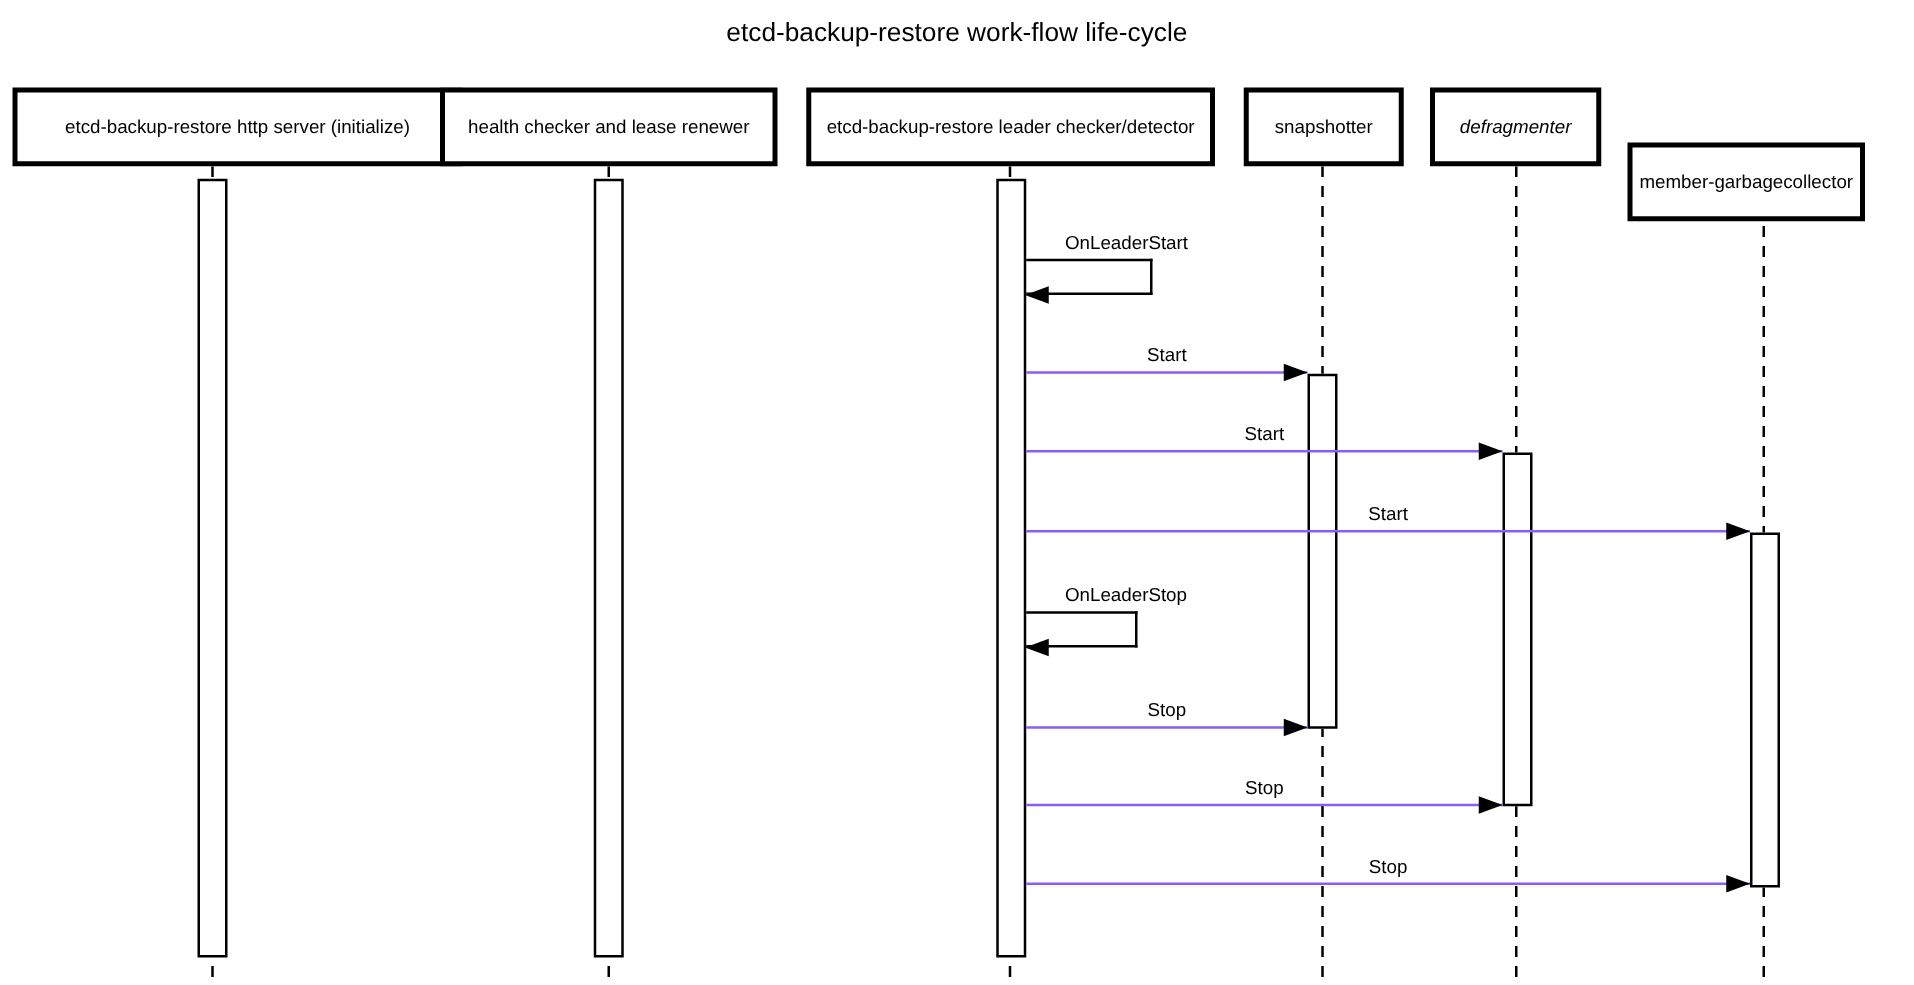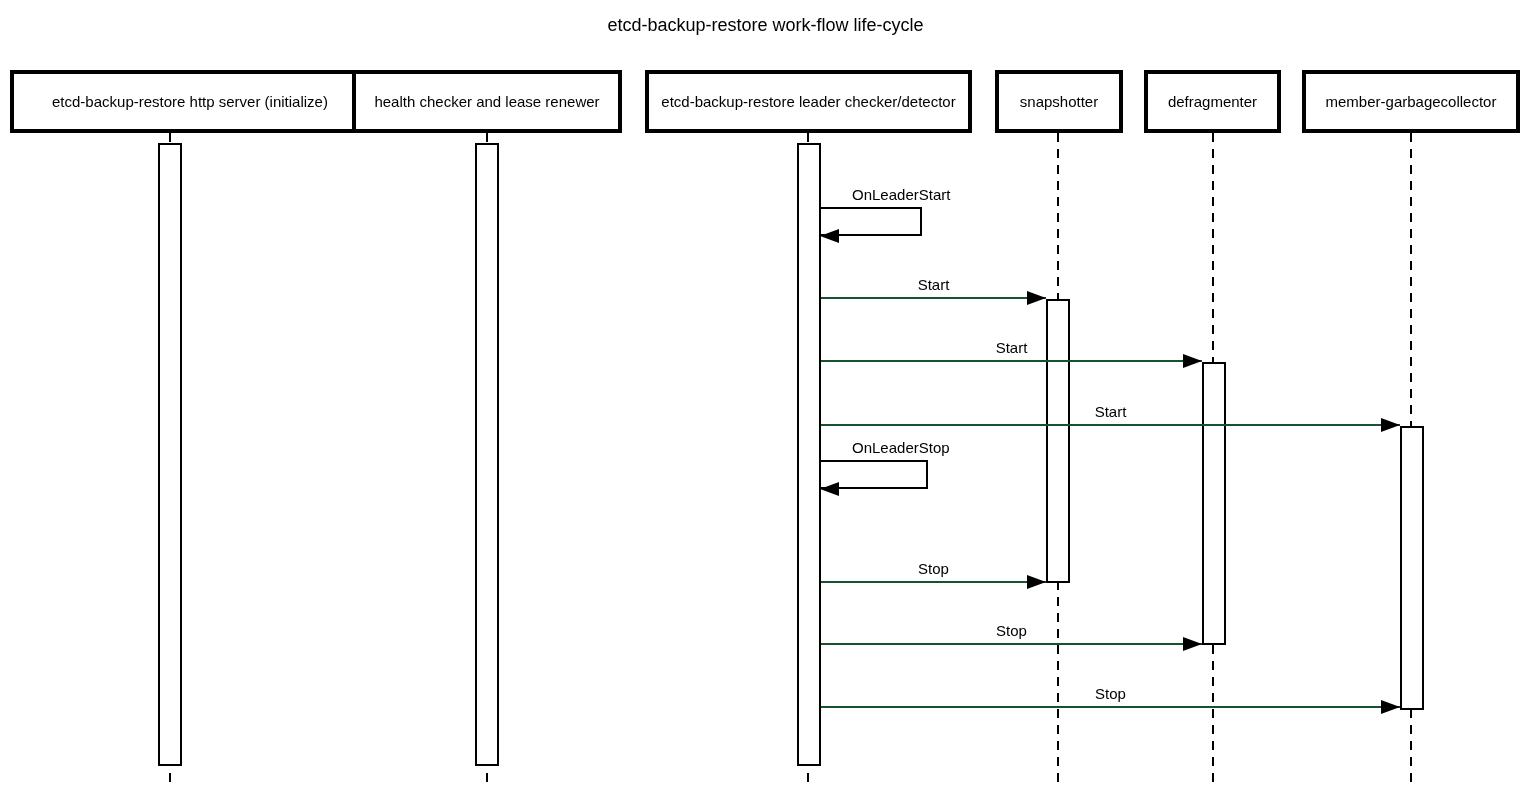--- a/index.html
+++ b/index.html
@@ -6,39 +6,39 @@
   #stage{
     position:relative;
     width:1531px;height:788px;
     background:#ffffff;
     font-family:"Liberation Sans", sans-serif;
     color:#000;
     overflow:hidden;
   }
   .title{
     position:absolute;left:0;top:15px;width:1531px;
-    text-align:center;font-size:18px;color:#000;
+    text-align:center;font-size:21px;color:#000;
   }
   .lifeline{
     position:absolute;width:2px;top:133px;height:655px;
     background:repeating-linear-gradient(180deg,#000 0 9px,transparent 9px 16px);
     z-index:1;
   }
   .pbox{
     position:absolute;top:70px;height:63px;
     background:#fff;border:4px solid #000;box-sizing:border-box;
     display:flex;align-items:center;justify-content:center;
     font-size:15px;white-space:nowrap;z-index:4;
   }
   .activation{
     position:absolute;width:24px;
     background:#fff;border:2px solid #000;box-sizing:border-box;
     z-index:2;
   }
-  .msg{position:absolute;height:0;border-top:2px solid #14532d;z-index:3;}
+  .msg{position:absolute;height:0;border-top:2px solid #8b5cf6;z-index:3;}
   .msg .msg-label{
     position:absolute;left:0;right:0;bottom:6px;
     text-align:center;font-size:15px;white-space:nowrap;
   }
   .head-right{
     position:absolute;right:0;top:-8px;width:0;height:0;
     border-left:19px solid #000;
     border-top:7px solid transparent;border-bottom:7px solid transparent;
   }
   .msg-self{
@@ -87,21 +87,21 @@
         <span class="head-right"></span>
       </div>
       <div class="msg" style="left: 821px; top: 360px; width: 381px;">
         <span class="msg-label">Start</span>
         <span class="head-right"></span>
       </div>
       <div class="msg" style="left: 821px; top: 424px; width: 579px;">
         <span class="msg-label">Start</span>
         <span class="head-right"></span>
       </div>
-      <div class="msg-self" style="left: 821px; top: 460px; width: 107px; height: 29px;">
+      <div class="msg-self" style="left: 821px; top: 489px; width: 89px; height: 29px;">
         <span class="msg-label">OnLeaderStop</span>
         <span class="head-left"></span>
       </div>
       <div class="msg" style="left: 821px; top: 581px; width: 225px;">
         <span class="msg-label">Stop</span>
         <span class="head-right"></span>
       </div>
       <div class="msg" style="left: 821px; top: 643px; width: 381px;">
         <span class="msg-label">Stop</span>
         <span class="head-right"></span>
@@ -117,20 +117,20 @@
       </div>
       <div class="pbox" style="left: 352px; width: 270px;">
         <span>health checker and lease renewer</span>
       </div>
       <div class="pbox" style="left: 645px; width: 327px;">
         <span>etcd-backup-restore leader checker/detector</span>
       </div>
       <div class="pbox" style="left: 995px; width: 128px; justify-content: center;">
         <span>snapshotter</span>
       </div>
-      <div class="pbox" style="left: 1144px; width: 137px;">
+      <div class="pbox" style="left: 1144px; width: 137px; font-style: italic;">
         <span>defragmenter</span>
       </div>
-      <div class="pbox" style="left: 1302px; width: 218px;">
+      <div class="pbox" style="left: 1302px; width: 190px; margin-top: 44px;">
         <span>member-garbagecollector</span>
       </div>
     </div>
 </div>
 
 </body></html>

